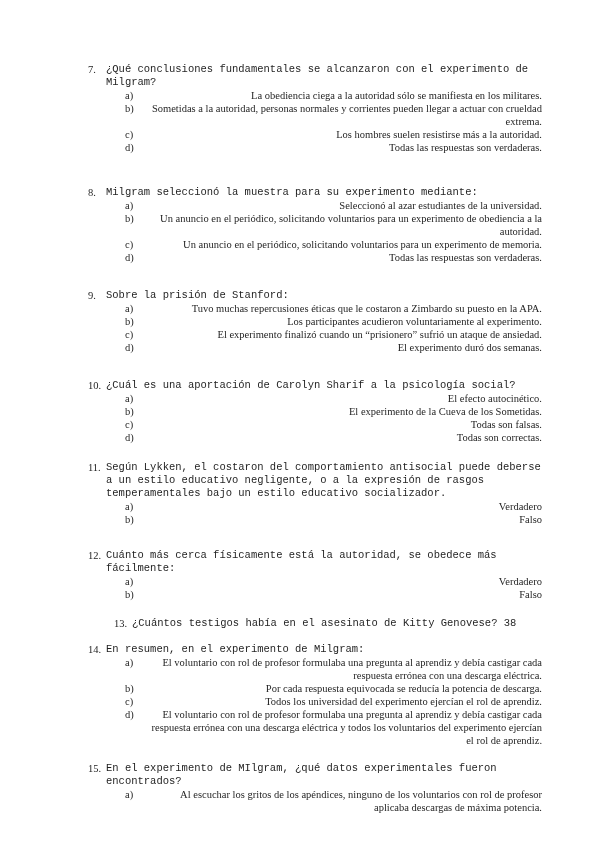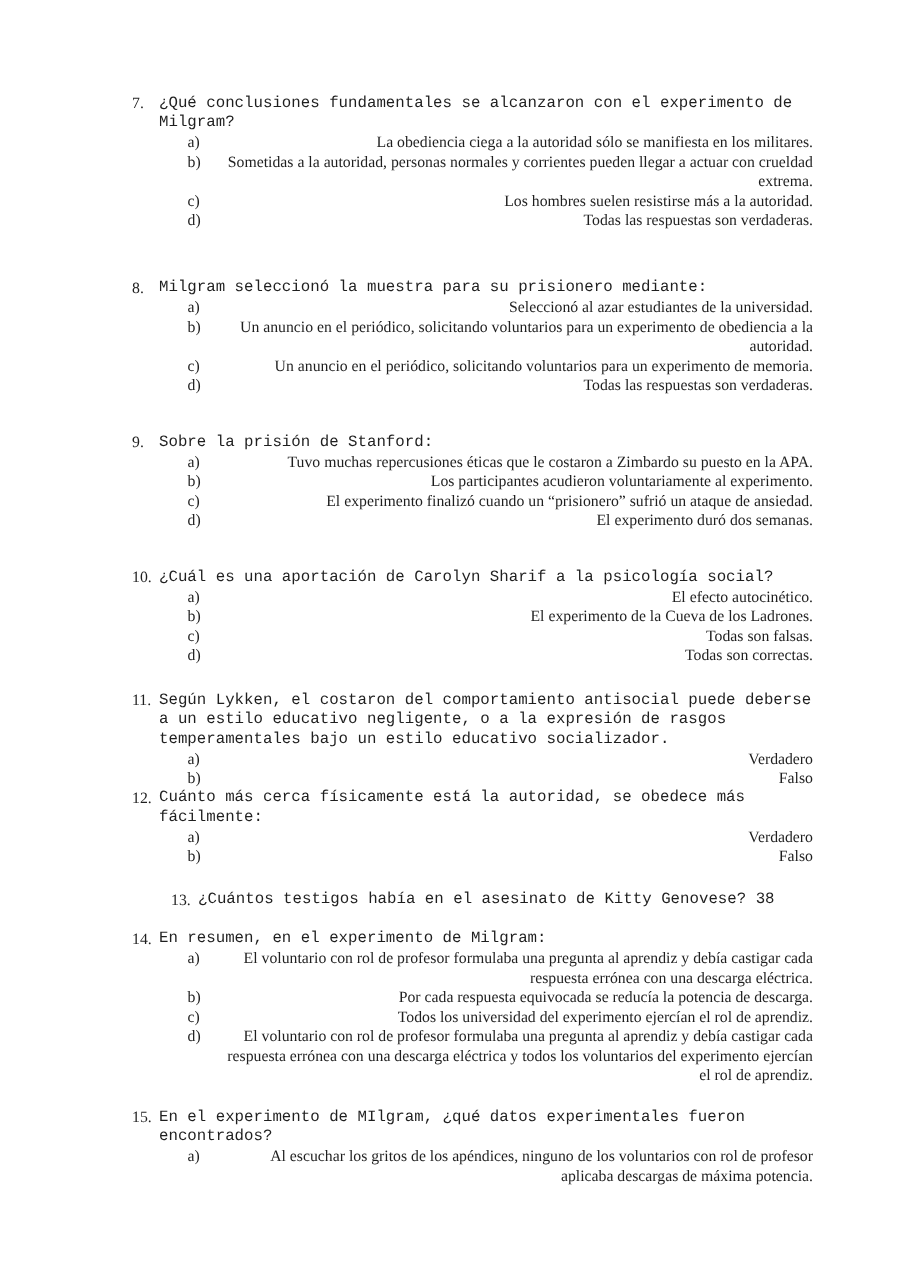--- a/index.html
+++ b/index.html
@@ -72,21 +72,21 @@
           <span class="opt-text">Los hombres suelen resistirse más a la autoridad.</span>
         </div>
         <div class="opt-row">
           <span class="opt-letter">d)</span>
           <span class="opt-text">Todas las respuestas son verdaderas.</span>
         </div>
       </div>
       <div class="question-block" style="margin-bottom: 25px;">
         <div class="q-row">
           <span class="q-num">8.</span>
-          <span class="q-text">Milgram seleccionó la muestra para su prisionero mediante:</span>
+          <span class="q-text">Milgram seleccionó la muestra para su experimento mediante:</span>
         </div>
         <div class="opt-row">
           <span class="opt-letter">a)</span>
           <span class="opt-text">Seleccionó al azar estudiantes de la universidad.</span>
         </div>
         <div class="opt-row">
           <span class="opt-letter">b)</span>
           <span class="opt-text">Un anuncio en el periódico, solicitando voluntarios para un experimento de obediencia a la autoridad.</span>
         </div>
         <div class="opt-row">
@@ -124,32 +124,32 @@
         <div class="q-row">
           <span class="q-num">10.</span>
           <span class="q-text">¿Cuál es una aportación de Carolyn Sharif a la psicología social?</span>
         </div>
         <div class="opt-row">
           <span class="opt-letter">a)</span>
           <span class="opt-text">El efecto autocinético.</span>
         </div>
         <div class="opt-row">
           <span class="opt-letter">b)</span>
-          <span class="opt-text">El experimento de la Cueva de los Ladrones.</span>
+          <span class="opt-text">El experimento de la Cueva de los Sometidas.</span>
         </div>
         <div class="opt-row">
           <span class="opt-letter">c)</span>
           <span class="opt-text">Todas son falsas.</span>
         </div>
         <div class="opt-row">
           <span class="opt-letter">d)</span>
           <span class="opt-text">Todas son correctas.</span>
         </div>
       </div>
-      <div class="question-block" style="">
+      <div class="question-block" style="margin-bottom: 23px;">
         <div class="q-row">
           <span class="q-num">11.</span>
           <span class="q-text">Según Lykken, el costaron del comportamiento antisocial puede deberse a un estilo educativo negligente, o a la expresión de rasgos temperamentales bajo un estilo educativo socializador.</span>
         </div>
         <div class="opt-row">
           <span class="opt-letter">a)</span>
           <span class="opt-text">Verdadero</span>
         </div>
         <div class="opt-row">
           <span class="opt-letter">b)</span>

